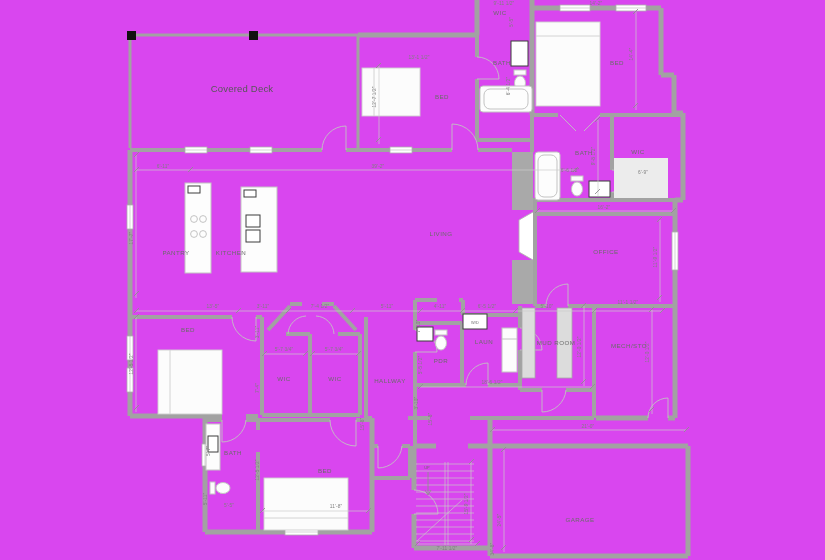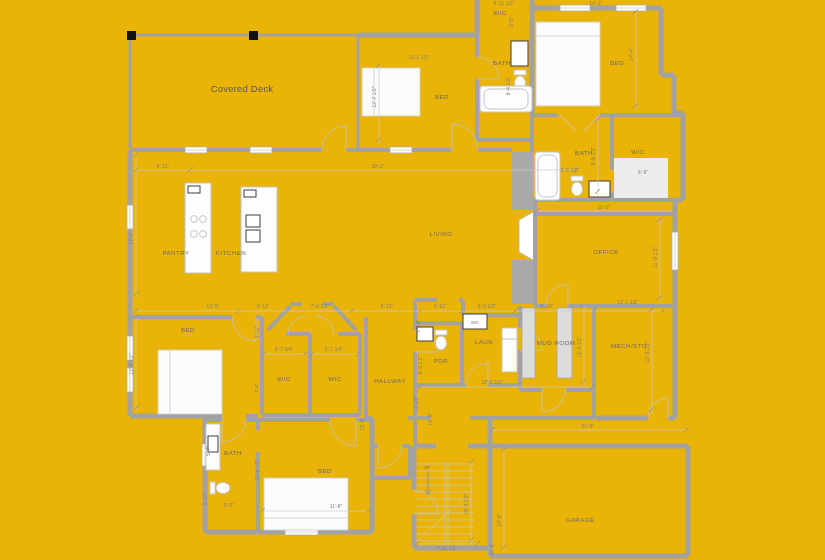--- a/index.html
+++ b/index.html
@@ -1,16 +1,16 @@
 <!DOCTYPE html>
 <html><head>
 <meta charset="utf-8">
 <style>
   html,body{margin:0;padding:0;background:#ffffff;}
-  .stage{width:825px;height:560px;background:#eab308;overflow:hidden;position:relative;}
+  .stage{width:825px;height:560px;background:#d946ef;overflow:hidden;position:relative;}
   svg{display:block;font-family:"Liberation Sans", sans-serif;}
   .room-label{font-size:6.2px;fill:#6b6b6b;letter-spacing:.45px;text-anchor:middle;}
   .room-label.big{font-size:9.5px;fill:#575757;letter-spacing:.2px;}
   .room-label.tiny{font-size:3.9px;letter-spacing:.1px;}
   .dim{font-size:4.8px;fill:#7f7f7f;text-anchor:middle;letter-spacing:.1px;}
   .wall{stroke:#a2a2a2;fill:none;stroke-linecap:butt;}
   .wall.w5{stroke-width:5;}
   .wall.w4{stroke-width:4;}
   .wall.w3{stroke-width:3;}
   .fix{stroke:#c3c3c3;fill:#fdfdfd;stroke-width:1;}

